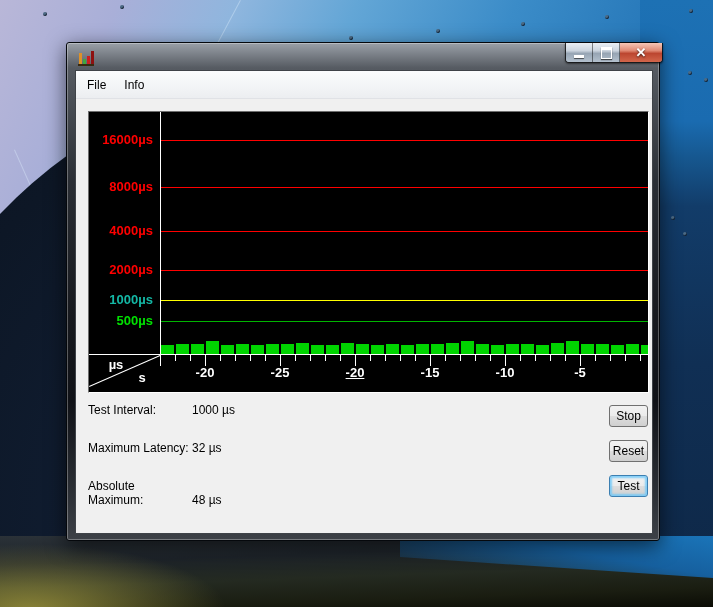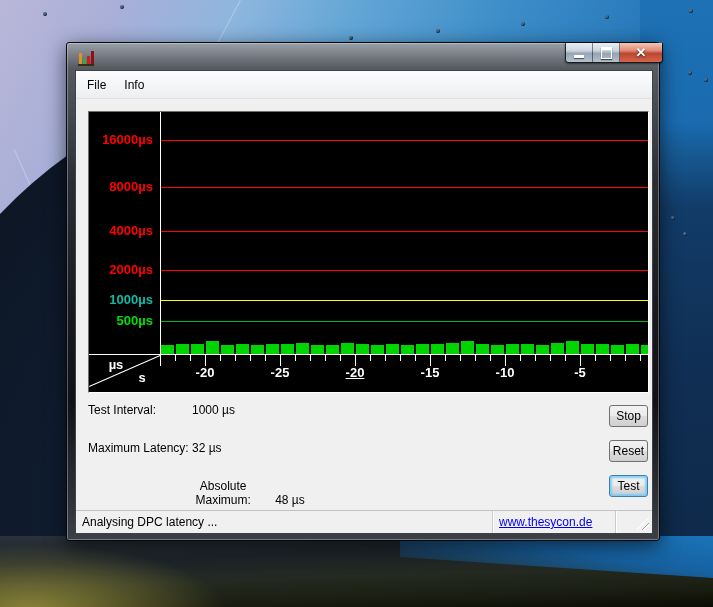--- a/index.html
+++ b/index.html
@@ -253,36 +253,25 @@
           <div class="bar" style="left: 507px; top: 232px; height: 10px; background: rgb(0, 212, 0);"></div>
           <div class="bar" style="left: 522px; top: 233px; height: 9px; background: rgb(0, 212, 0);"></div>
           <div class="bar" style="left: 537px; top: 232px; height: 10px; background: rgb(0, 212, 0);"></div>
           <div class="bar" style="left: 552px; top: 233px; height: 9px; background: rgb(0, 212, 0);"></div>
         </div>
     </div>
 
     <div id="stats">
         <div class="stat-row" style="top: 332px;"><div class="stat-label" style="display: inline-block; width: 104px;">Test Interval:</div><div class="stat-value" style="display: inline-block;">1000 µs</div></div>
         <div class="stat-row" style="top: 370px;"><div class="stat-label" style="display: inline-block; width: 104px;">Maximum Latency:</div><div class="stat-value" style="display: inline-block;">32 µs</div></div>
-        <div class="stat-row" style="top: 408px; text-align: center;"><div class="stat-label" style="display: inline-block; width: 104px;">Absolute Maximum:</div><div class="stat-value" style="display: inline-block;">48 µs</div></div>
+        <div class="stat-row" style="top: 408px;"><div class="stat-label" style="display: inline-block; width: 104px;">Absolute Maximum:</div><div class="stat-value" style="display: inline-block;">48 µs</div></div>
       </div>
 
 
     <div id="buttons">
         <div class="btn" style="top: 334px;">Stop</div>
         <div class="btn" style="top: 369px;">Reset</div>
         <div class="btn focused" style="top: 404px;">Test</div>
       </div>
 
-    <div class="statusbar">
-      <div class="sb-panel sb-left">
-        <span>Analysing DPC latency ...</span>
-      </div>
-      <div class="sb-panel sb-link-panel">
-        <span class="sb-link">www.thesycon.de</span>
-      </div>
-      <div class="sb-panel sb-grip-panel">
-        <div class="grip"></div>
-      </div>
-    </div>
 
   </div>
 </div>
 
 </body></html>

